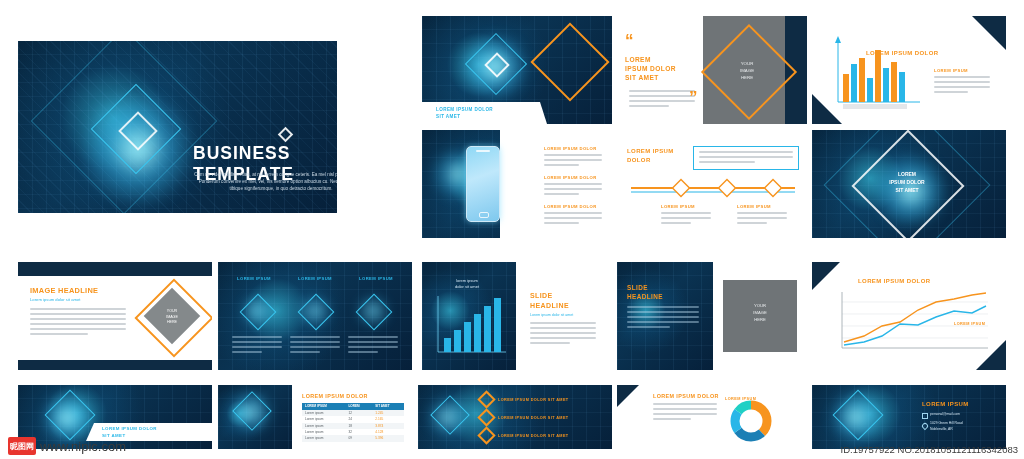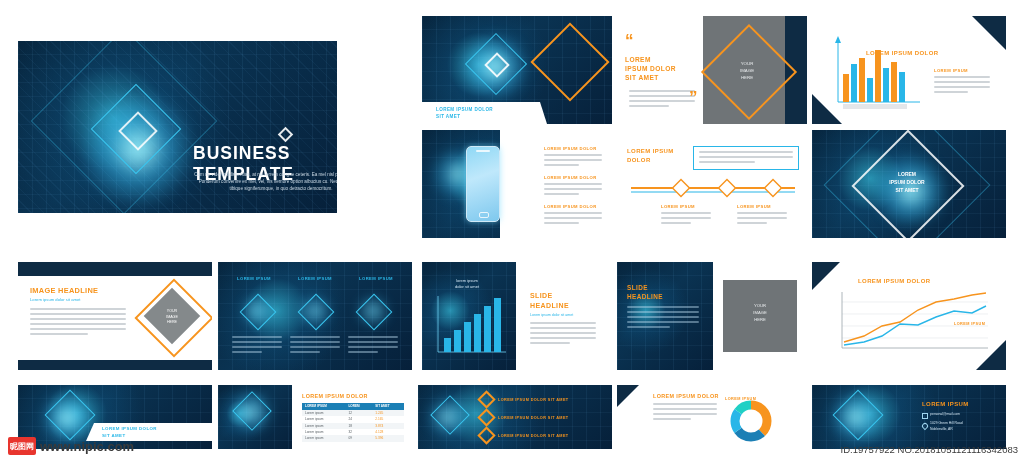--- a/index.html
+++ b/index.html
@@ -36,21 +36,21 @@
   
   .lines{display:block;}
   .ln{height:2px;background:#cfd4d8;margin-bottom:3px;border-radius:1px;}
   .ln.d{background:rgba(185,215,235,.45);}
   .ln.s{width:60%;}
 
   
   .wm{position:absolute;left:8px;bottom:4px;display:flex;align-items:center;gap:4px;z-index:50;}
   .wm-logo{width:28px;height:18px;background:#e8352e;color:#fff;font-size:8px;line-height:9px;
       display:flex;align-items:center;justify-content:center;text-align:center;font-weight:bold;border-radius:2px;}
-  .wm-txt{color:#3a3a3a;font-size:13px;font-weight:bold;}
+  .wm-txt{color:#3a3a3a;font-size:13px;font-weight:normal;}
   .idline{position:absolute;right:6px;bottom:4px;color:#3a3a3a;font-size:9.5px;z-index:50;margin-top:48px;}
 </style>
 </head>
 <body>
 
 <div class="stage">
 
   <div class="slide tech-bg" style="left:18px;top:16px;width:319px;height:172px;margin-top:25px;">
     <div class="grid-lines"></div>
     <div class="diag"></div>

